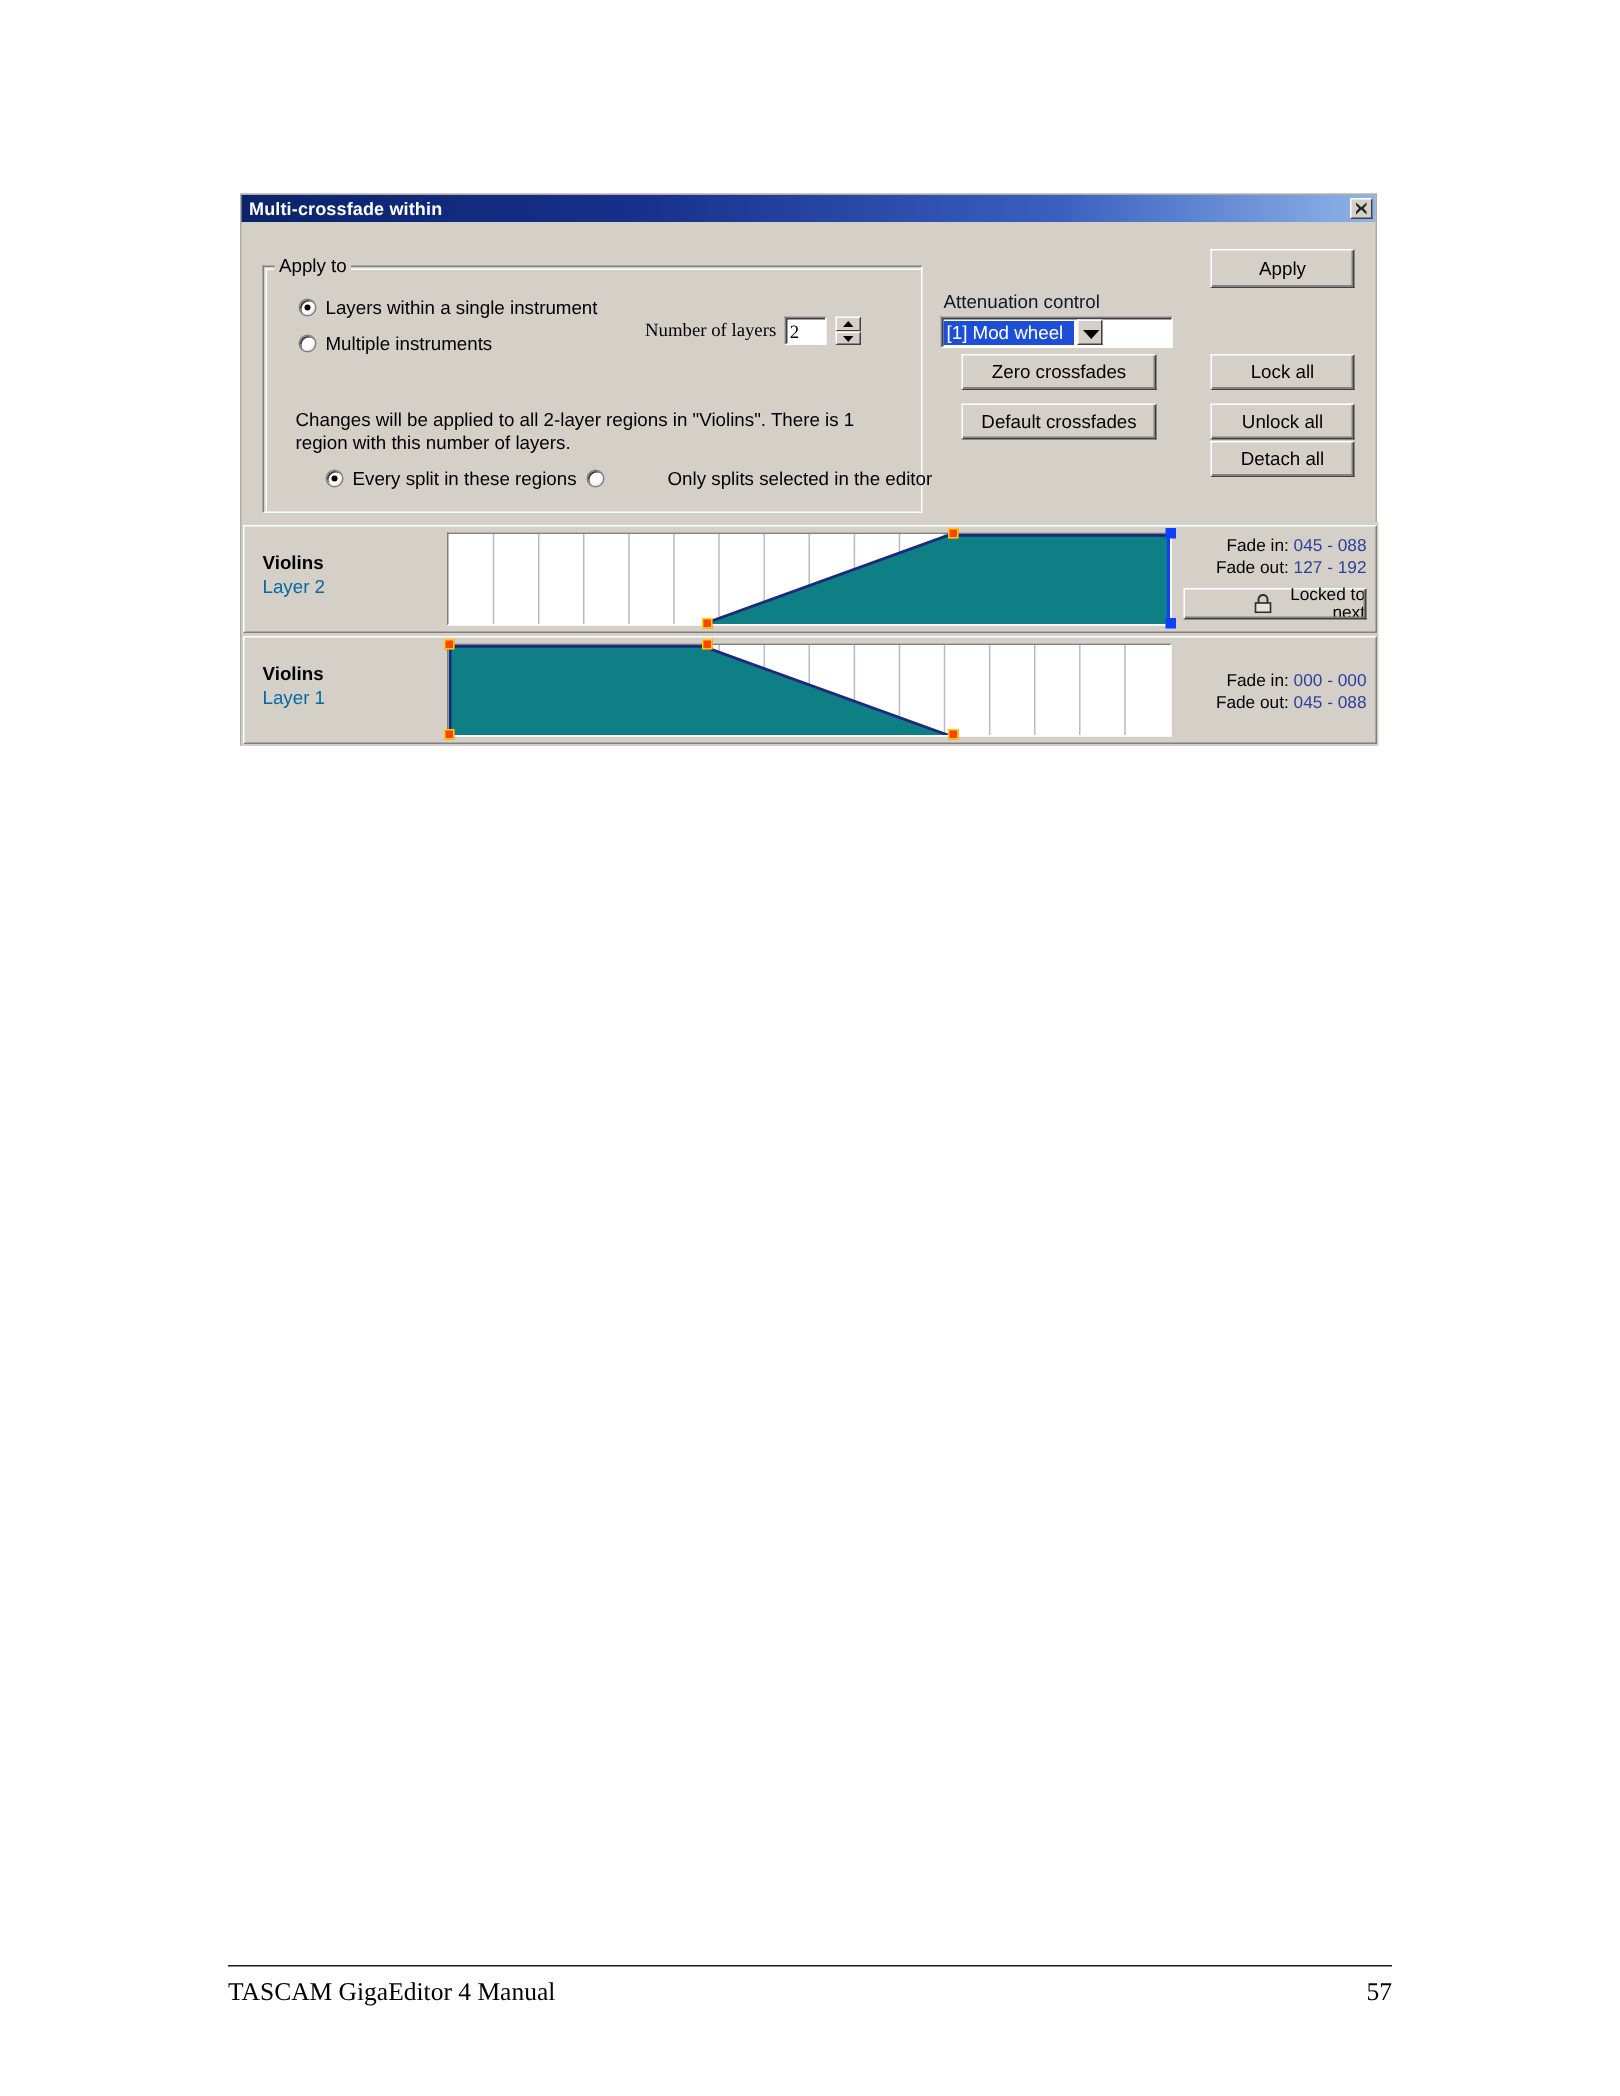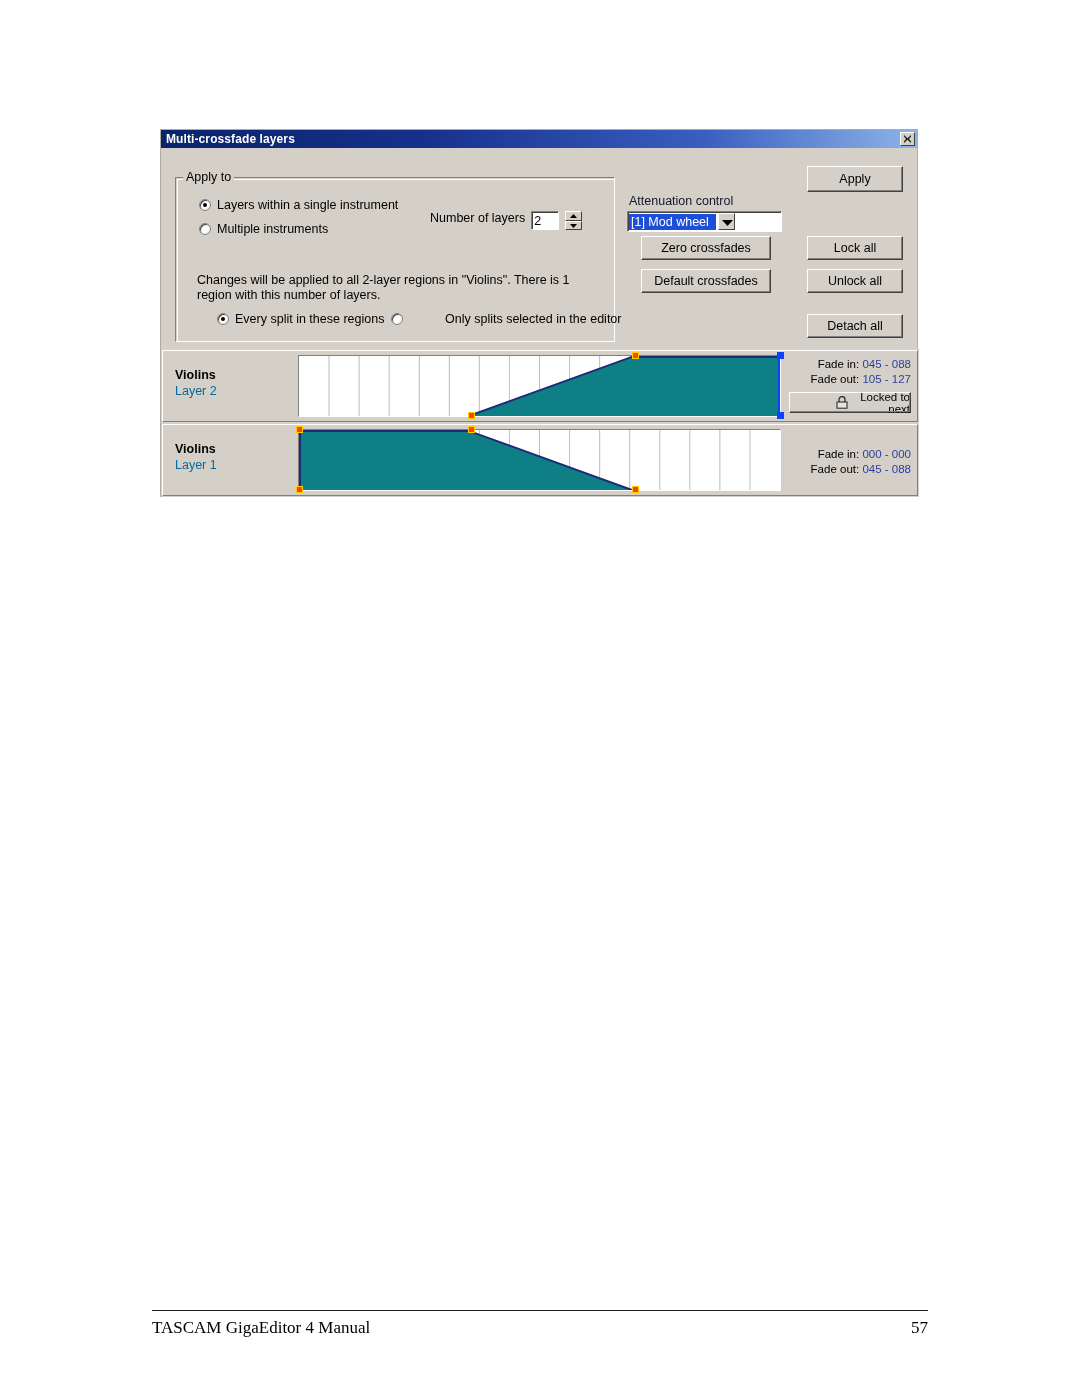--- a/index.html
+++ b/index.html
@@ -125,21 +125,23 @@
     left: 3px; top: 3px;
     width: 4px; height: 4px;
     border-radius: 50%;
     background: #000;
   }
 
   
   .spin-wrap {
     position: absolute;
     display: flex;
-    font-size: 12.5px;
+    align-items: center;
+    font-size: 12.5px;
+    font-family: Liberation Serif, serif;
   }
   .spin-label { margin-right: 6px; color: #000; white-space: nowrap; }
   .spin-field {
     width: 28px;
     height: 19px;
     background: #ffffff;
     border-top: 1px solid #808080;
     border-left: 1px solid #808080;
     border-right: 1px solid #ffffff;
     border-bottom: 1px solid #ffffff;
@@ -378,21 +380,21 @@
     font-size: 17px;
     color: #000;
   }
 </style>
 </head>
 <body>
 
 <div id="dialog">
 
   <div class="titlebar">
-    <div class="titlebar-text">Multi-crossfade layers</div>
+    <div class="titlebar-text">Multi-crossfade within</div>
     <div class="close-btn">
       <svg width="9" height="8" viewBox="0 0 9 8">
         <path d="M1 0 L4.5 3.2 L8 0 L8 1.6 L6 3.9 L8 6.2 L8 8 L4.5 4.7 L1 8 L1 6.2 L3 3.9 L1 1.6 Z" fill="#202020"></path>
       </svg>
     </div>
   </div>
 
   <div class="dlg-body">
 
     <div class="groupbox">
@@ -452,21 +454,21 @@
     <div class="btn" style="left:646px; top:18px; width:96px; height:26px;">Apply</div>
 
     <div class="btn" style="left:480px; top:88px; width:130px; height:24px;">Zero crossfades</div>
 
     <div class="btn" style="left:480px; top:121px; width:130px; height:24px;">Default crossfades</div>
 
     <div class="btn" style="left:646px; top:88px; width:96px; height:24px;">Lock all</div>
 
     <div class="btn" style="left:646px; top:121px; width:96px; height:24px;">Unlock all</div>
 
-    <div class="btn" style="left:646px; top:166px; width:96px; height:24px;text-align:right;">Detach all</div>
+    <div class="btn" style="left:646px; top:146px; width:96px; height:24px;text-align:right;">Detach all</div>
 
     <div class="layers">
 
       <div class="layer-row">
         <div class="layer-info">
           <div class="layer-name">Violins</div>
           <div class="layer-sub">Layer 2</div>
         </div>
 
         <div class="graph">
@@ -498,21 +500,21 @@
           <div style="position:absolute; right:-4px; bottom:-3px; width:7px; height:7px; background:#1040ff; box-sizing:border-box;"></div>
         </div>
 
         <div class="layer-meta">
           <div class="fade-line">
             <span>Fade in:</span>
             <span class="fade-val">045 - 088</span>
           </div>
           <div class="fade-line">
             <span>Fade out:</span>
-            <span class="fade-val">105 - 127</span>
+            <span class="fade-val">127 - 192</span>
           </div>
           <div class="lock-btn">
             <span style="display:inline-flex;">
               <svg width="12" height="13" viewBox="0 0 12 13">
                 <path d="M3 6 L3 3.6 A3 3 0 0 1 9 3.6 L9 6" fill="none" stroke="#303030" stroke-width="1.3"></path>
                 <rect x="1" y="6" width="10" height="6.2" fill="#e8e4dc" stroke="#303030" stroke-width="1.1"></rect>
               </svg>
             </span>
             <span>Locked to next</span>
           </div>

